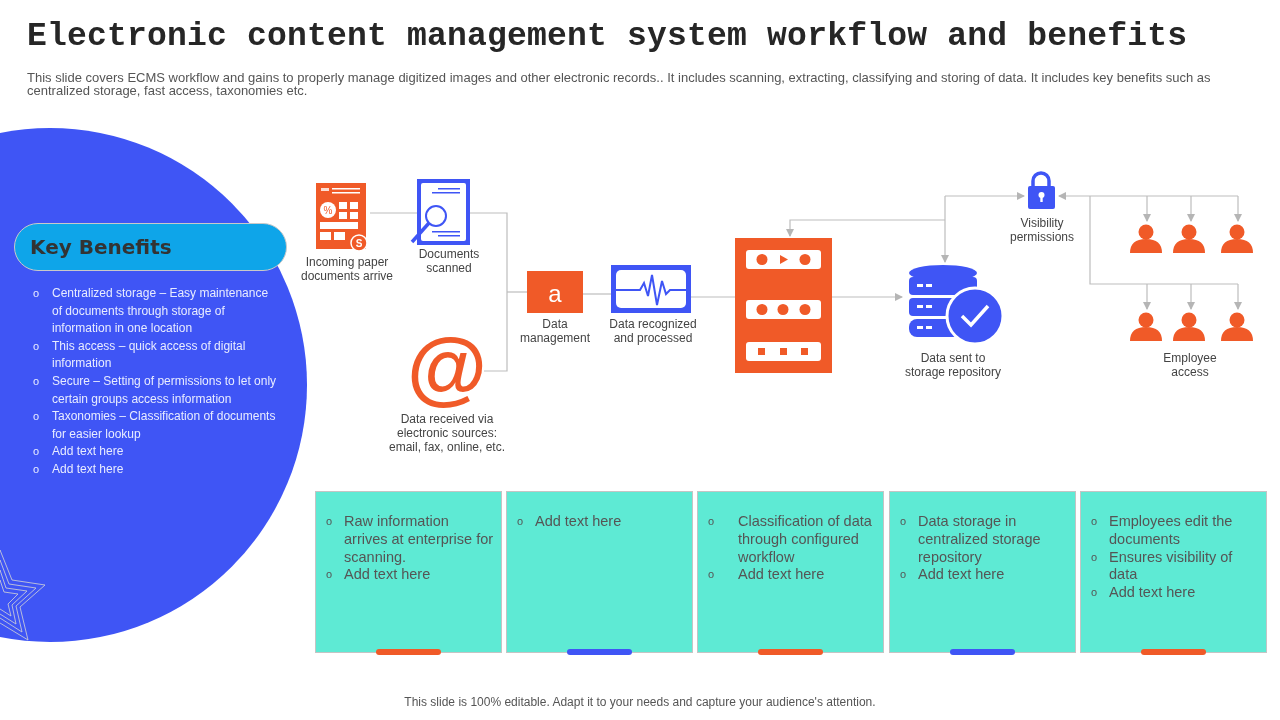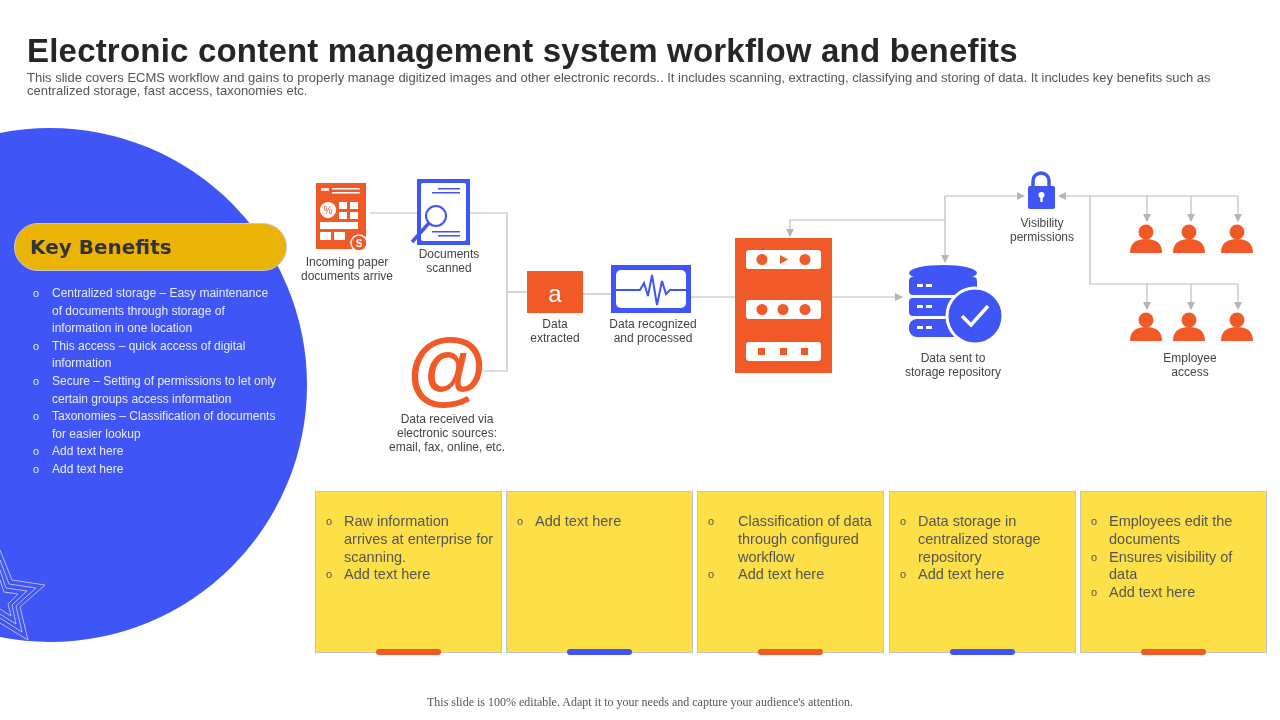--- a/index.html
+++ b/index.html
@@ -1,40 +1,40 @@
 <!DOCTYPE html>
 <html><head>
 <meta charset="utf-8">
 <style>
   * { box-sizing: border-box; margin: 0; padding: 0; }
   html, body { width: 1280px; height: 720px; overflow: hidden; background: #ffffff; }
   body { position: relative; font-family: "Liberation Sans", sans-serif; color: #333; }
 
-  .title { position: absolute; left: 27px; top: 18px; font-family: Liberation Sans, sans-serif; font-size: 33px; font-weight: bold; color: #262626; letter-spacing: 0.2px; margin-top: 14px; }
+  .title { position: absolute; left: 27px; top: 18px; font-family: Liberation Mono, monospace; font-size: 33px; font-weight: bold; color: #262626; letter-spacing: 0.2px; }
   .subtitle { position: absolute; left: 27px; top: 71px; width: 1230px; font-size: 13px; line-height: 13px; color: #555; }
 
   .blob { position: absolute; left: -207px; top: 128px; width: 514px; height: 514px; border-radius: 50%; background: #3f55f5; }
   .swirl { position: absolute; left: -10px; top: 545px; }
 
-  .kb-pill { position: absolute; left: 14px; top: 223px; width: 273px; height: 48px; background: #eab308; border-radius: 24px; border: 1px solid #c9c9c9; display: flex; align-items: center; padding-left: 15px; }
+  .kb-pill { position: absolute; left: 14px; top: 223px; width: 273px; height: 48px; background: #0ea5e9; border-radius: 24px; border: 1px solid #c9c9c9; display: flex; align-items: center; padding-left: 15px; }
   .kb-pill span { font-size: 20px; font-weight: bold; color: #333; font-family: "DejaVu Sans", sans-serif; }
 
   .kb-list { position: absolute; left: 32px; top: 285px; width: 245px; list-style: none; }
   .kb-list li { position: relative; padding-left: 20px; font-size: 12px; line-height: 17.6px; color: #e8ecff; }
   .kb-list li::before { content: "o"; position: absolute; left: 1px; top: 0; font-size: 11px; color: #e8ecff; }
 
   .label { position: absolute; font-size: 12px; line-height: 14px; color: #444; text-align: center; }
 
-  .box { position: absolute; top: 491px; width: 187px; height: 162px; border: 1px solid #c4c4c4; background: #fde047; }
+  .box { position: absolute; top: 491px; width: 187px; height: 162px; border: 1px solid #c4c4c4; background: #5eead4; }
   .box ul { list-style: none; position: absolute; left: 10px; top: 21px; right: 6px; }
   .box li { position: relative; padding-left: 18px; font-size: 14.5px; line-height: 17.8px; color: #555; }
   .box li::before { content: "o"; position: absolute; left: 0; top: 0; font-size: 11px; color: #555; }
   .box .bar { position: absolute; left: 60px; bottom: -3px; width: 65px; height: 6px; border-radius: 3px; }
 
-  .footer { position: absolute; left: 0; width: 1280px; top: 695px; text-align: center; font-size: 12px; color: #555; font-family: Liberation Serif, serif; }
+  .footer { position: absolute; left: 0; width: 1280px; top: 695px; text-align: center; font-size: 12px; color: #555; }
 
   svg.diagram { position: absolute; left: 0; top: 0; }
 </style>
 </head>
 <body>
 
 <div class="title">Electronic content management system workflow and benefits</div>
 <div class="subtitle">This slide covers ECMS workflow and gains to properly manage digitized images and other electronic records.. It includes scanning, extracting, classifying and storing of data. It includes key benefits such as centralized storage, fast access, taxonomies etc.</div>
 
 <div class="blob"></div>
@@ -204,21 +204,21 @@
   <div>Documents</div>
   <div>scanned</div>
 </div>
 <div class="label" style="left:377px; top:412px; width:140px;">
   <div>Data received via</div>
   <div>electronic sources:</div>
   <div>email, fax,  online, etc.</div>
 </div>
 <div class="label" style="left:520px; top:317px; width:70px;">
   <div>Data</div>
-  <div>extracted</div>
+  <div>management</div>
 </div>
 <div class="label" style="left:598px; top:317px; width:110px;">
   <div>Data recognized</div>
   <div>and processed</div>
 </div>
 <div class="label" style="left:893px; top:351px; width:120px;">
   <div>Data sent to</div>
   <div>storage repository</div>
 </div>
 <div class="label" style="left:992px; top:216px; width:100px;">

